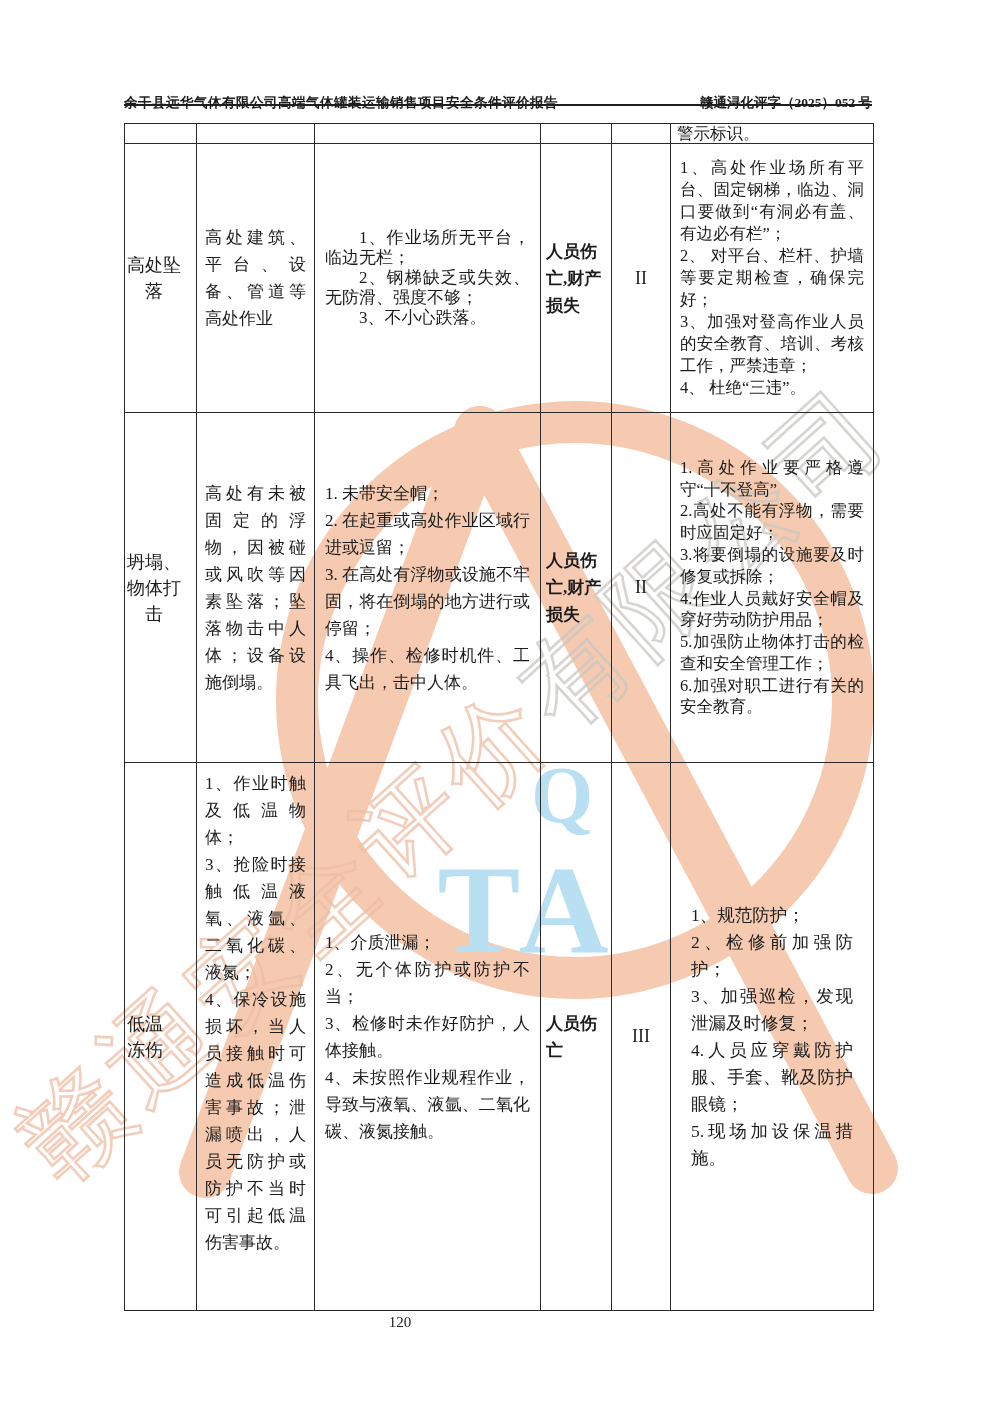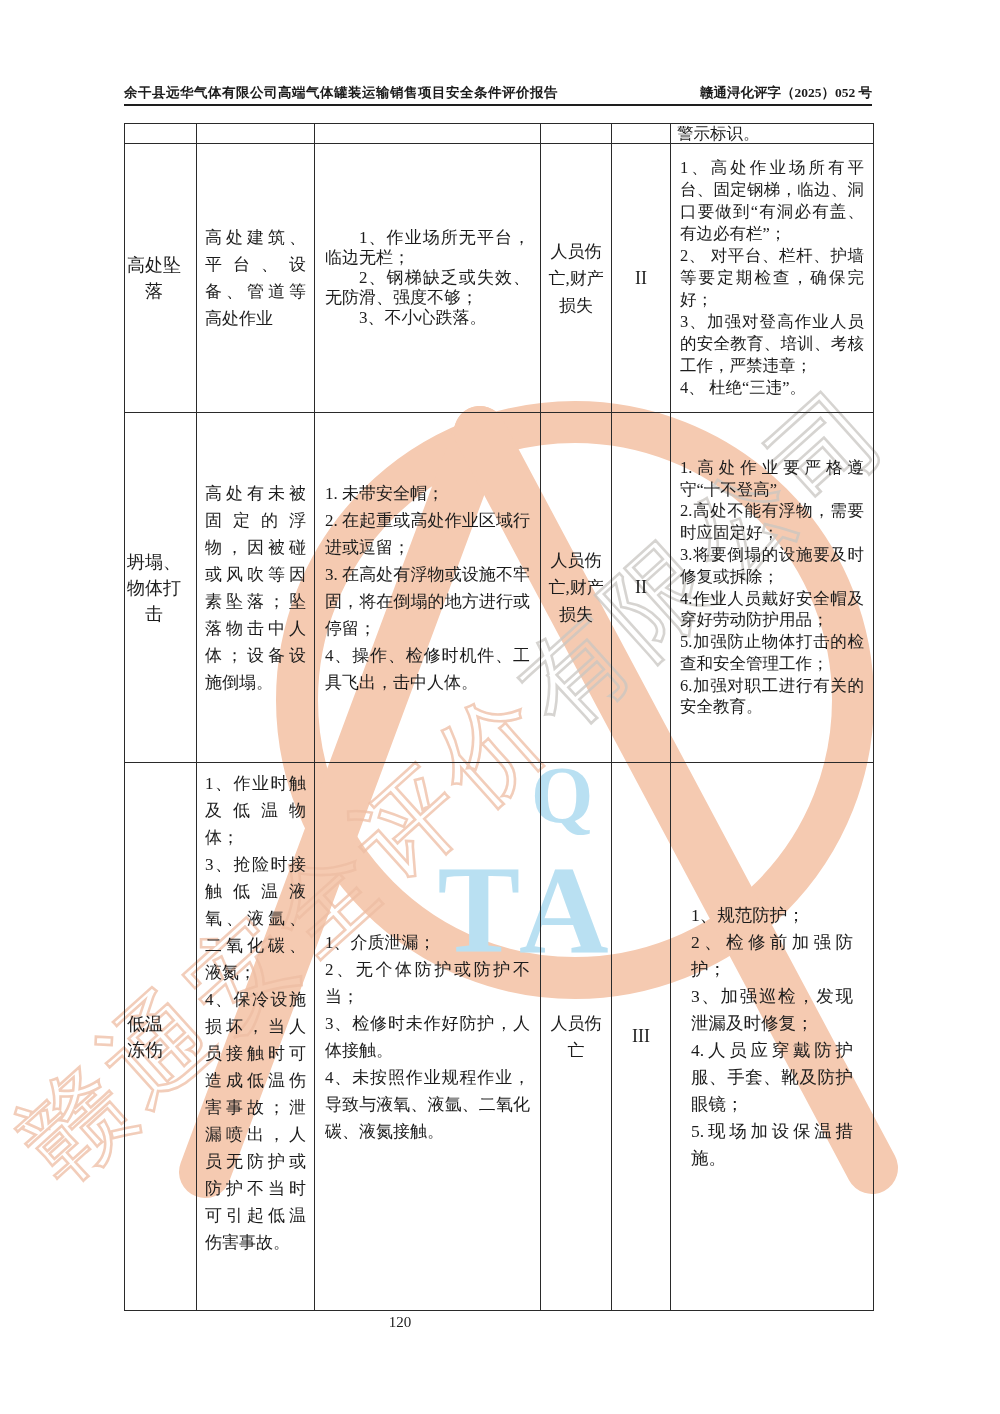--- a/index.html
+++ b/index.html
@@ -6,21 +6,21 @@
   .page{
     position:relative;width:1000px;height:1414px;background:#ffffff;
     font-family:"Liberation Serif","DejaVu Serif",serif;color:#1c1c1c;
     overflow:hidden;
   }
   
   .watermark{position:absolute;left:0;top:0;width:1000px;height:1414px;z-index:0;pointer-events:none;}
   
   .header{position:absolute;left:124px;top:84px;width:748px;height:20px;z-index:2;
           display:flex;justify-content:space-between;align-items:baseline;}
-  .header .h-left{font-size:13.5px;font-weight:bold;letter-spacing:.5px;}
+  .header .h-left{font-size:13.5px;font-weight:bold;letter-spacing:.5px;margin-top:10px;}
   .header .h-right{font-size:13.5px;font-weight:bold;}
   .header-rule{position:absolute;left:124px;top:104px;width:748px;height:2px;background:#1e1e1e;z-index:2;}
   
   .tbl{
     position:absolute;left:124px;top:123px;width:748px;z-index:1;
     display:grid;
     grid-template-columns:72px 118px 226px 71px 59px 202px;
     grid-template-rows:20px 269px 350px 547px;
     border:1.6px solid #2a2a2a;
     background:transparent;
@@ -37,21 +37,21 @@
   .hazard{align-items:flex-start;text-align:center;font-size:18px;line-height:26px;}
   .hazard .wrapbox{display:block;}
   .w58{width:58px;} .w40{width:40px;}
   
   .desc{padding:4px 8px;font-size:17px;line-height:27px;text-align:justify;}
   .desc-top{justify-content:flex-start;padding-top:7px;}
   
   .causes{padding:4px 10px;font-size:17px;line-height:27px;text-align:justify;}
   .causes.indent p{text-indent:2em;line-height:20px;}
   
-  .conseq{align-items:center;text-align:center;font-size:17px;line-height:27px;}
+  .conseq{align-items:center;text-align:left;font-size:17px;line-height:27px;font-weight:bold;}
   .conseq .wrapbox{width:60px;}
   
   .level{align-items:center;text-align:center;font-size:18px;}
   
   .measures{padding:2px 9px;font-size:16.5px;text-align:justify;}
   .measures.lh22 p{line-height:22px;}
   .measures.lh21 p{line-height:21.8px;}
   .measures.wide{padding:2px 20px;font-size:17.5px;}
   .measures.wide p{line-height:27px;}
   .cont-cell{justify-content:flex-start;padding:1px 6px;font-size:16.5px;line-height:18px;text-align:left;}

